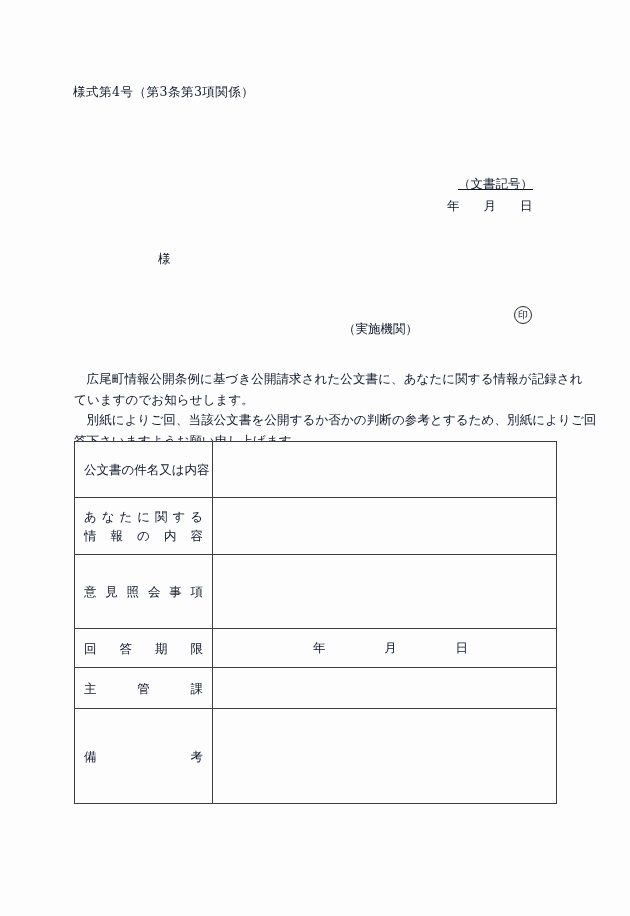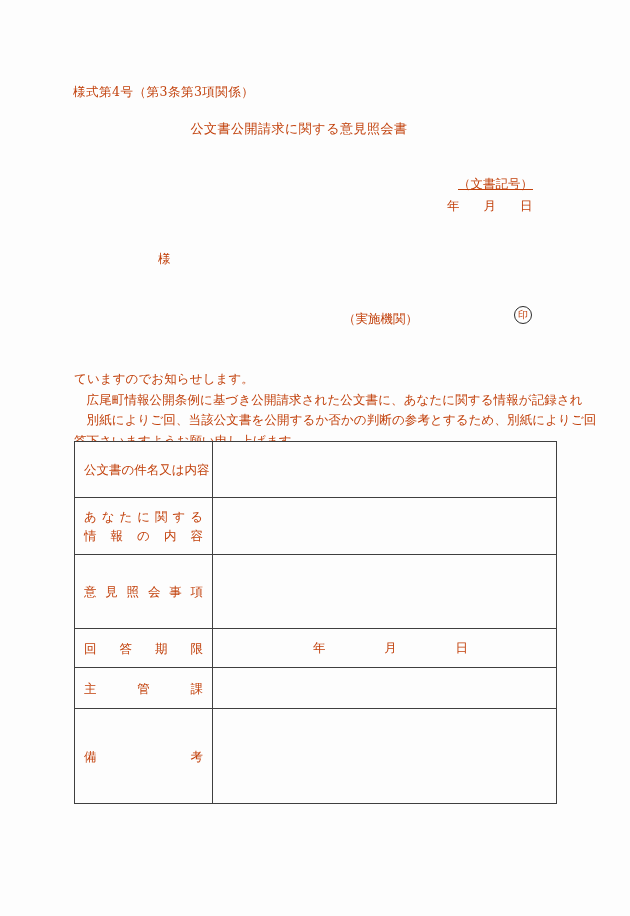--- a/index.html
+++ b/index.html
@@ -5,21 +5,21 @@
   html, body {
     margin: 0;
     padding: 0;
     background: #ffffff;
   }
   .page {
     position: relative;
     width: 630px;
     height: 916px;
     background: #fdfdfd;
-    color: #c2410c;
+    color: #0f172a;
     font-family: "DejaVu Serif", "Liberation Serif", serif;
     font-size: 12.5px;
     overflow: hidden;
   }
   .abs { position: absolute; white-space: nowrap; }
 
   .form-number { left: 73px; top: 84px; letter-spacing: 0.5px; }
 
   .doc-title {
     left: 299px; top: 120px;
@@ -31,21 +31,21 @@
   .doc-symbol { left: 458px; top: 176px; text-decoration: underline; }
 
   .date-line {
     left: 447px; top: 198px;
     display: inline-flex;
     gap: 24px;
   }
 
   .addressee { left: 158px; top: 251px; }
 
-  .issuer { left: 343px; top: 311px; text-align: right; }
+  .issuer { left: 343px; top: 321px; text-align: right; }
 
   .seal {
     left: 514px; top: 306px;
     width: 18px; height: 18px;
     border: 1px solid #2b2b2b;
     border-radius: 50%;
     display: flex;
     align-items: center;
     justify-content: center;
     box-sizing: border-box;
@@ -100,41 +100,40 @@
     padding: 0 88px 0 100px;
   }
 </style>
 </head>
 <body>
 
 <div class="page">
 
   <div class="abs form-number">様式第4号（第3条第3項関係）</div>
 
-  <div class="abs doc-title">公文書公開請求に関する意見照会書</div>
 
   <div class="abs doc-symbol">（文書記号）</div>
 
   <div class="abs date-line">
     <span>年</span>
     <span>月</span>
     <span>日</span>
   </div>
 
   <div class="abs addressee">様</div>
 
   <div class="abs issuer">（実施機関）</div>
 
   <div class="abs seal">
     <span>印</span>
   </div>
 
   <div class="abs body-text">
+    <div class="line">　広尾町情報公開条例に基づき公開請求された公文書に、あなたに関する情報が記録され</div>
     <div class="line">ていますのでお知らせします。</div>
-    <div class="line">　広尾町情報公開条例に基づき公開請求された公文書に、あなたに関する情報が記録され</div>
     <div class="line">　別紙によりご回、当該公文書を公開するか否かの判断の参考とするため、別紙によりご回</div>
     <div class="line">答下さいますようお願い申し上げます。</div>
   </div>
 
   <table class="form-table">
     <colgroup>
         <col class="c-label">
         <col>
       </colgroup>
     <tbody>

